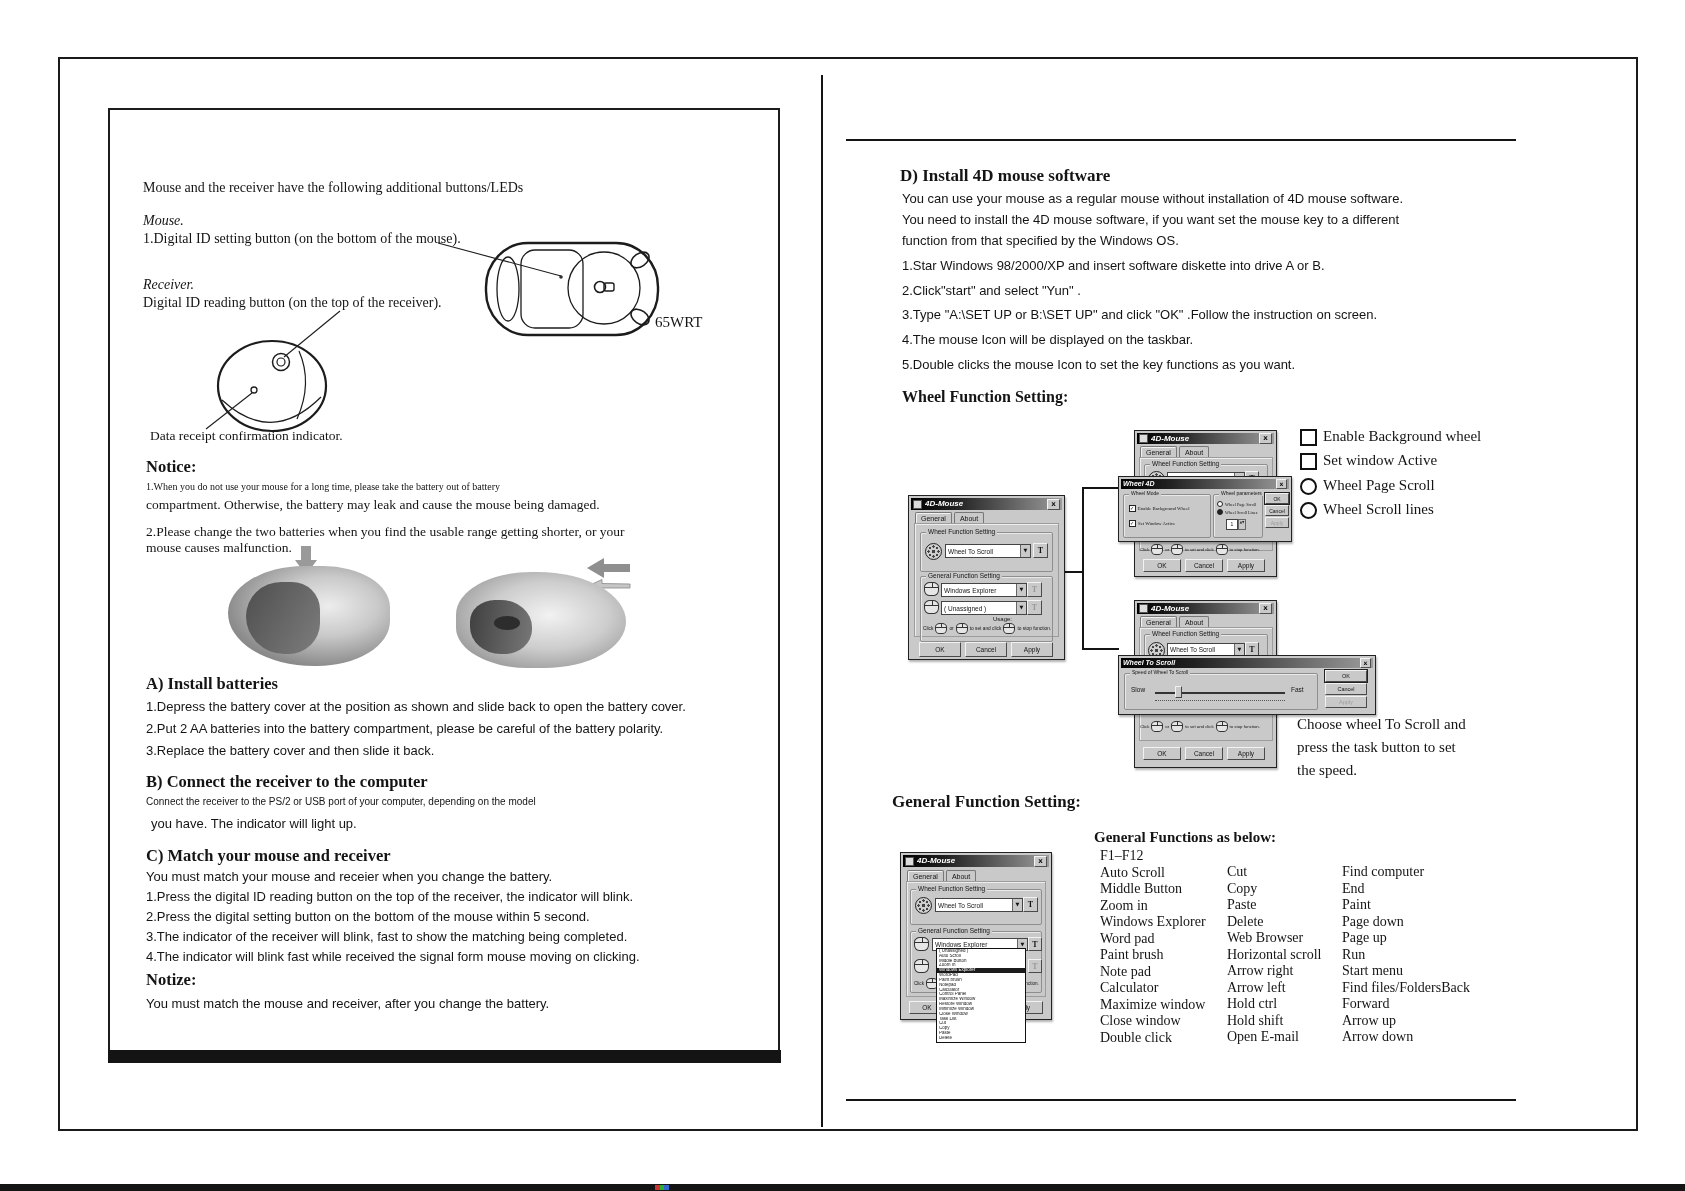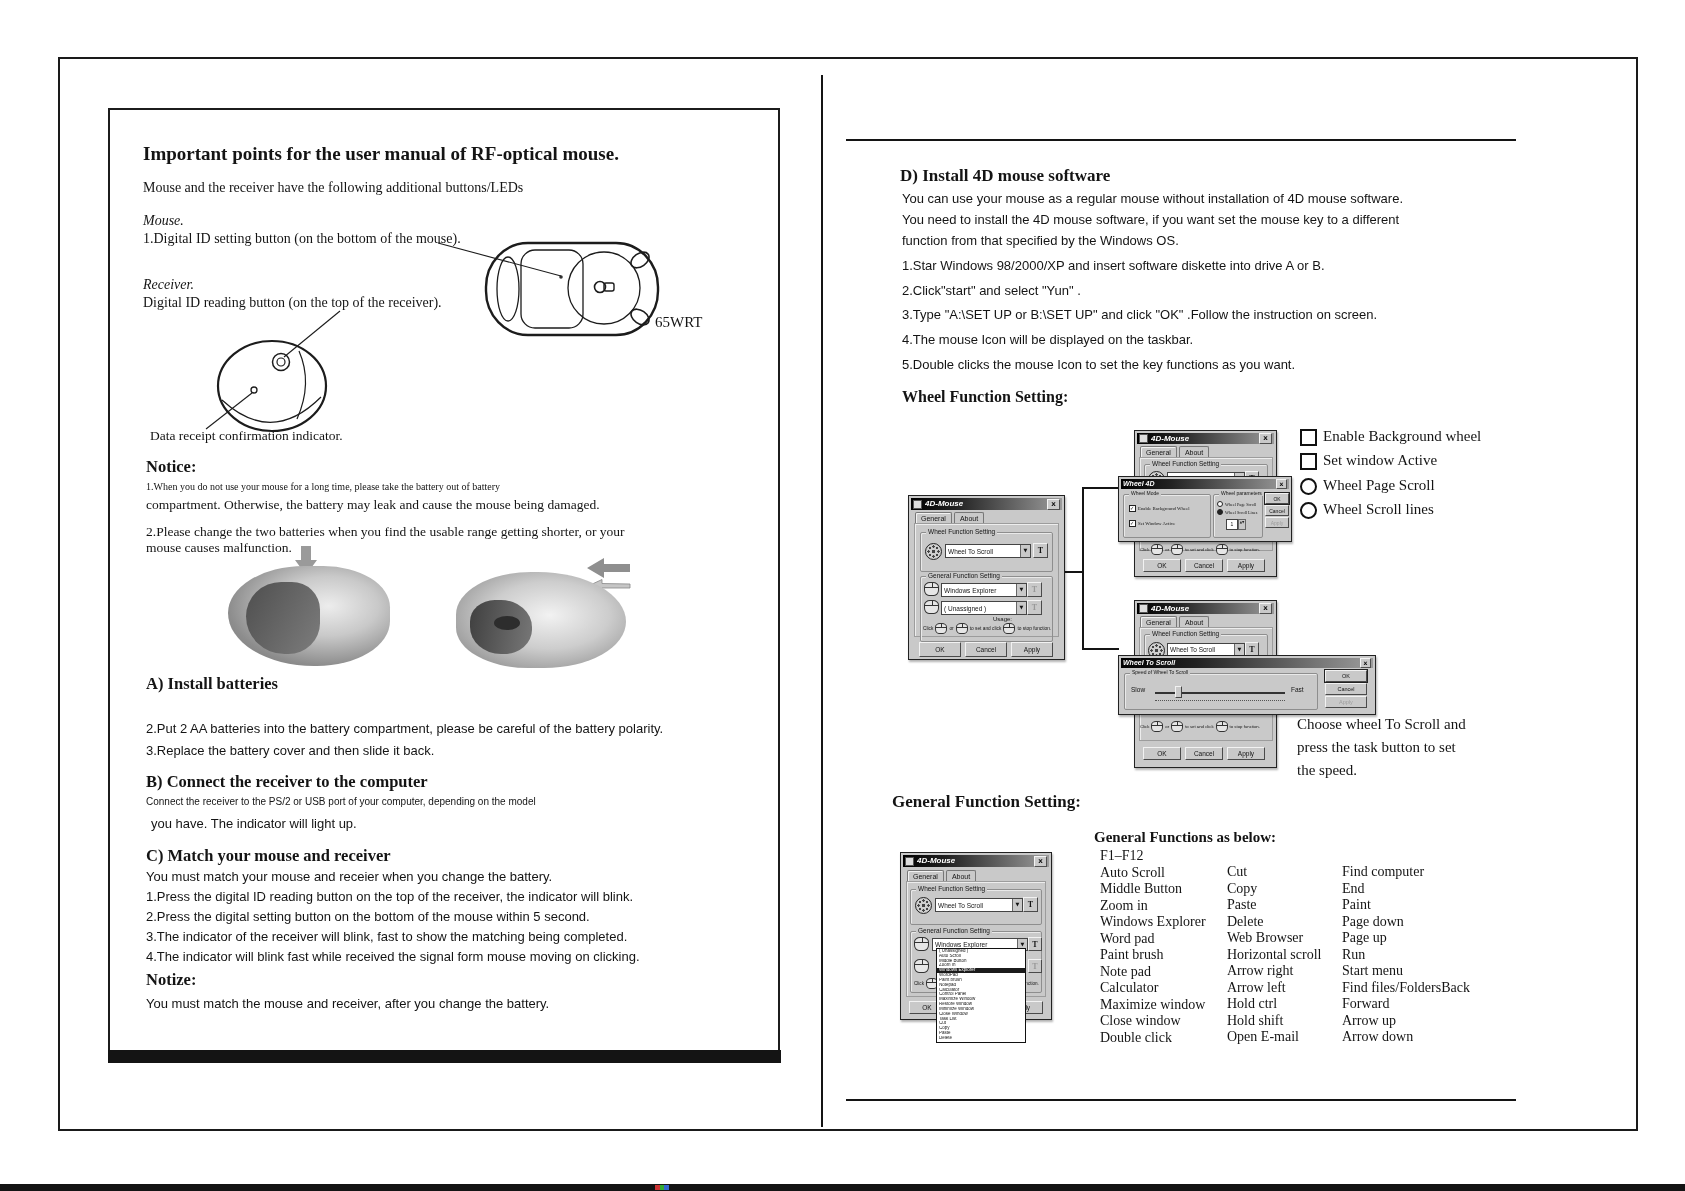--- a/index.html
+++ b/index.html
@@ -80,21 +80,20 @@
 
   <div class="abs" style="left:58px;top:57px;width:1576px;height:1070px;border:2px solid #1a1a1a;"></div>
   <div class="line" style="left:821px;top:75px;width:2px;height:1052px;"></div>
   <div class="line" style="left:0;top:1184px;width:1685px;height:7px;"></div>
   <div class="abs" style="left:655px;top:1185px;width:14px;height:5px;background:linear-gradient(90deg,#c33 0 33%,#3a3 33% 66%,#36c 66% 100%);"></div>
 
   <div class="abs" style="left:0;top:0;width:822px;height:1191px;">
     <div class="abs" style="left:108px;top:108px;width:668px;height:942px;border:2px solid #1c1c1c;border-bottom:none;"></div>
     <div class="line" style="left:108px;top:1050px;width:673px;height:13px;"></div>
 
-    <div class="abs ser b nw" style="left:143px;top:143px;font-size:19px;">Important points for the user manual of RF-optical mouse.</div>
     <div class="abs ser nw" style="left:143px;top:180px;font-size:14px;">Mouse and the receiver have the following additional buttons/LEDs</div>
 
     <div class="abs ser i nw" style="left:143px;top:213px;font-size:14px;">Mouse.</div>
     <div class="abs ser nw" style="left:143px;top:231px;font-size:14px;">1.Digital ID setting button (on the bottom of the mouse).</div>
     <div class="abs ser i nw" style="left:143px;top:277px;font-size:14px;">Receiver.</div>
     <div class="abs ser nw" style="left:143px;top:295px;font-size:14px;">Digital ID reading button (on the top of the receiver).</div>
     <div class="abs ser nw" style="left:150px;top:428px;font-size:13.5px;">Data receipt confirmation indicator.</div>
 
     <svg class="abs" width="822" height="700" viewBox="0 0 822 700" style="left:0;top:0;pointer-events:none;">
       <g fill="none" stroke="#1c1c1c">
@@ -135,20 +134,21 @@
         <div class="p2b"></div>
       </div>
 
     <div class="abs ser b nw" style="left:146px;top:457px;font-size:16.5px;">Notice:</div>
     <div class="abs ser nw" style="left:146px;top:481px;font-size:10px;font-weight:500;">1.When you do not use your mouse for a long time, please take the battery out of battery</div>
     <div class="abs ser nw" style="left:146px;top:497px;font-size:13.5px;font-weight:500;">compartment.  Otherwise, the battery may leak and cause the mouse being damaged.</div>
     <div class="abs ser nw" style="left:146px;top:524px;font-size:13.5px;font-weight:500;">2.Please change the two batteries when you find the usable range getting shorter, or your</div>
     <div class="abs ser nw" style="left:146px;top:540px;font-size:13.5px;font-weight:500;">mouse causes malfunction.</div>
 
     <div class="abs ser b nw" style="left:146px;top:674px;font-size:16.5px;">A) Install batteries</div>
+    <div class="abs san nw" style="left:146px;top:699px;font-size:13px;">1.Depress the battery cover at the position as shown and slide back to open the battery cover.</div>
     <div class="abs san nw" style="left:146px;top:721px;font-size:13px;">2.Put 2 AA batteries into the battery compartment, please be careful of the battery polarity.</div>
     <div class="abs san nw" style="left:146px;top:743px;font-size:13px;">3.Replace the battery cover and then slide it back.</div>
 
     <div class="abs ser b nw" style="left:146px;top:772px;font-size:16.5px;">B) Connect the receiver to the computer</div>
     <div class="abs san nw" style="left:146px;top:796px;font-size:10px;">Connect the  receiver to the PS/2 or USB port of your computer, depending on the model</div>
     <div class="abs san nw" style="left:151px;top:816px;font-size:13px;">you have.  The indicator will light up.</div>
 
     <div class="abs ser b nw" style="left:146px;top:846px;font-size:16.5px;">C) Match your mouse and receiver</div>
     <div class="abs san nw" style="left:146px;top:869px;font-size:13px;">You must match your mouse and receier when you change the battery.</div>
     <div class="abs san nw" style="left:146px;top:889px;font-size:13px;">1.Press the digital ID reading button on the top of the receiver, the indicator will blink.</div>

